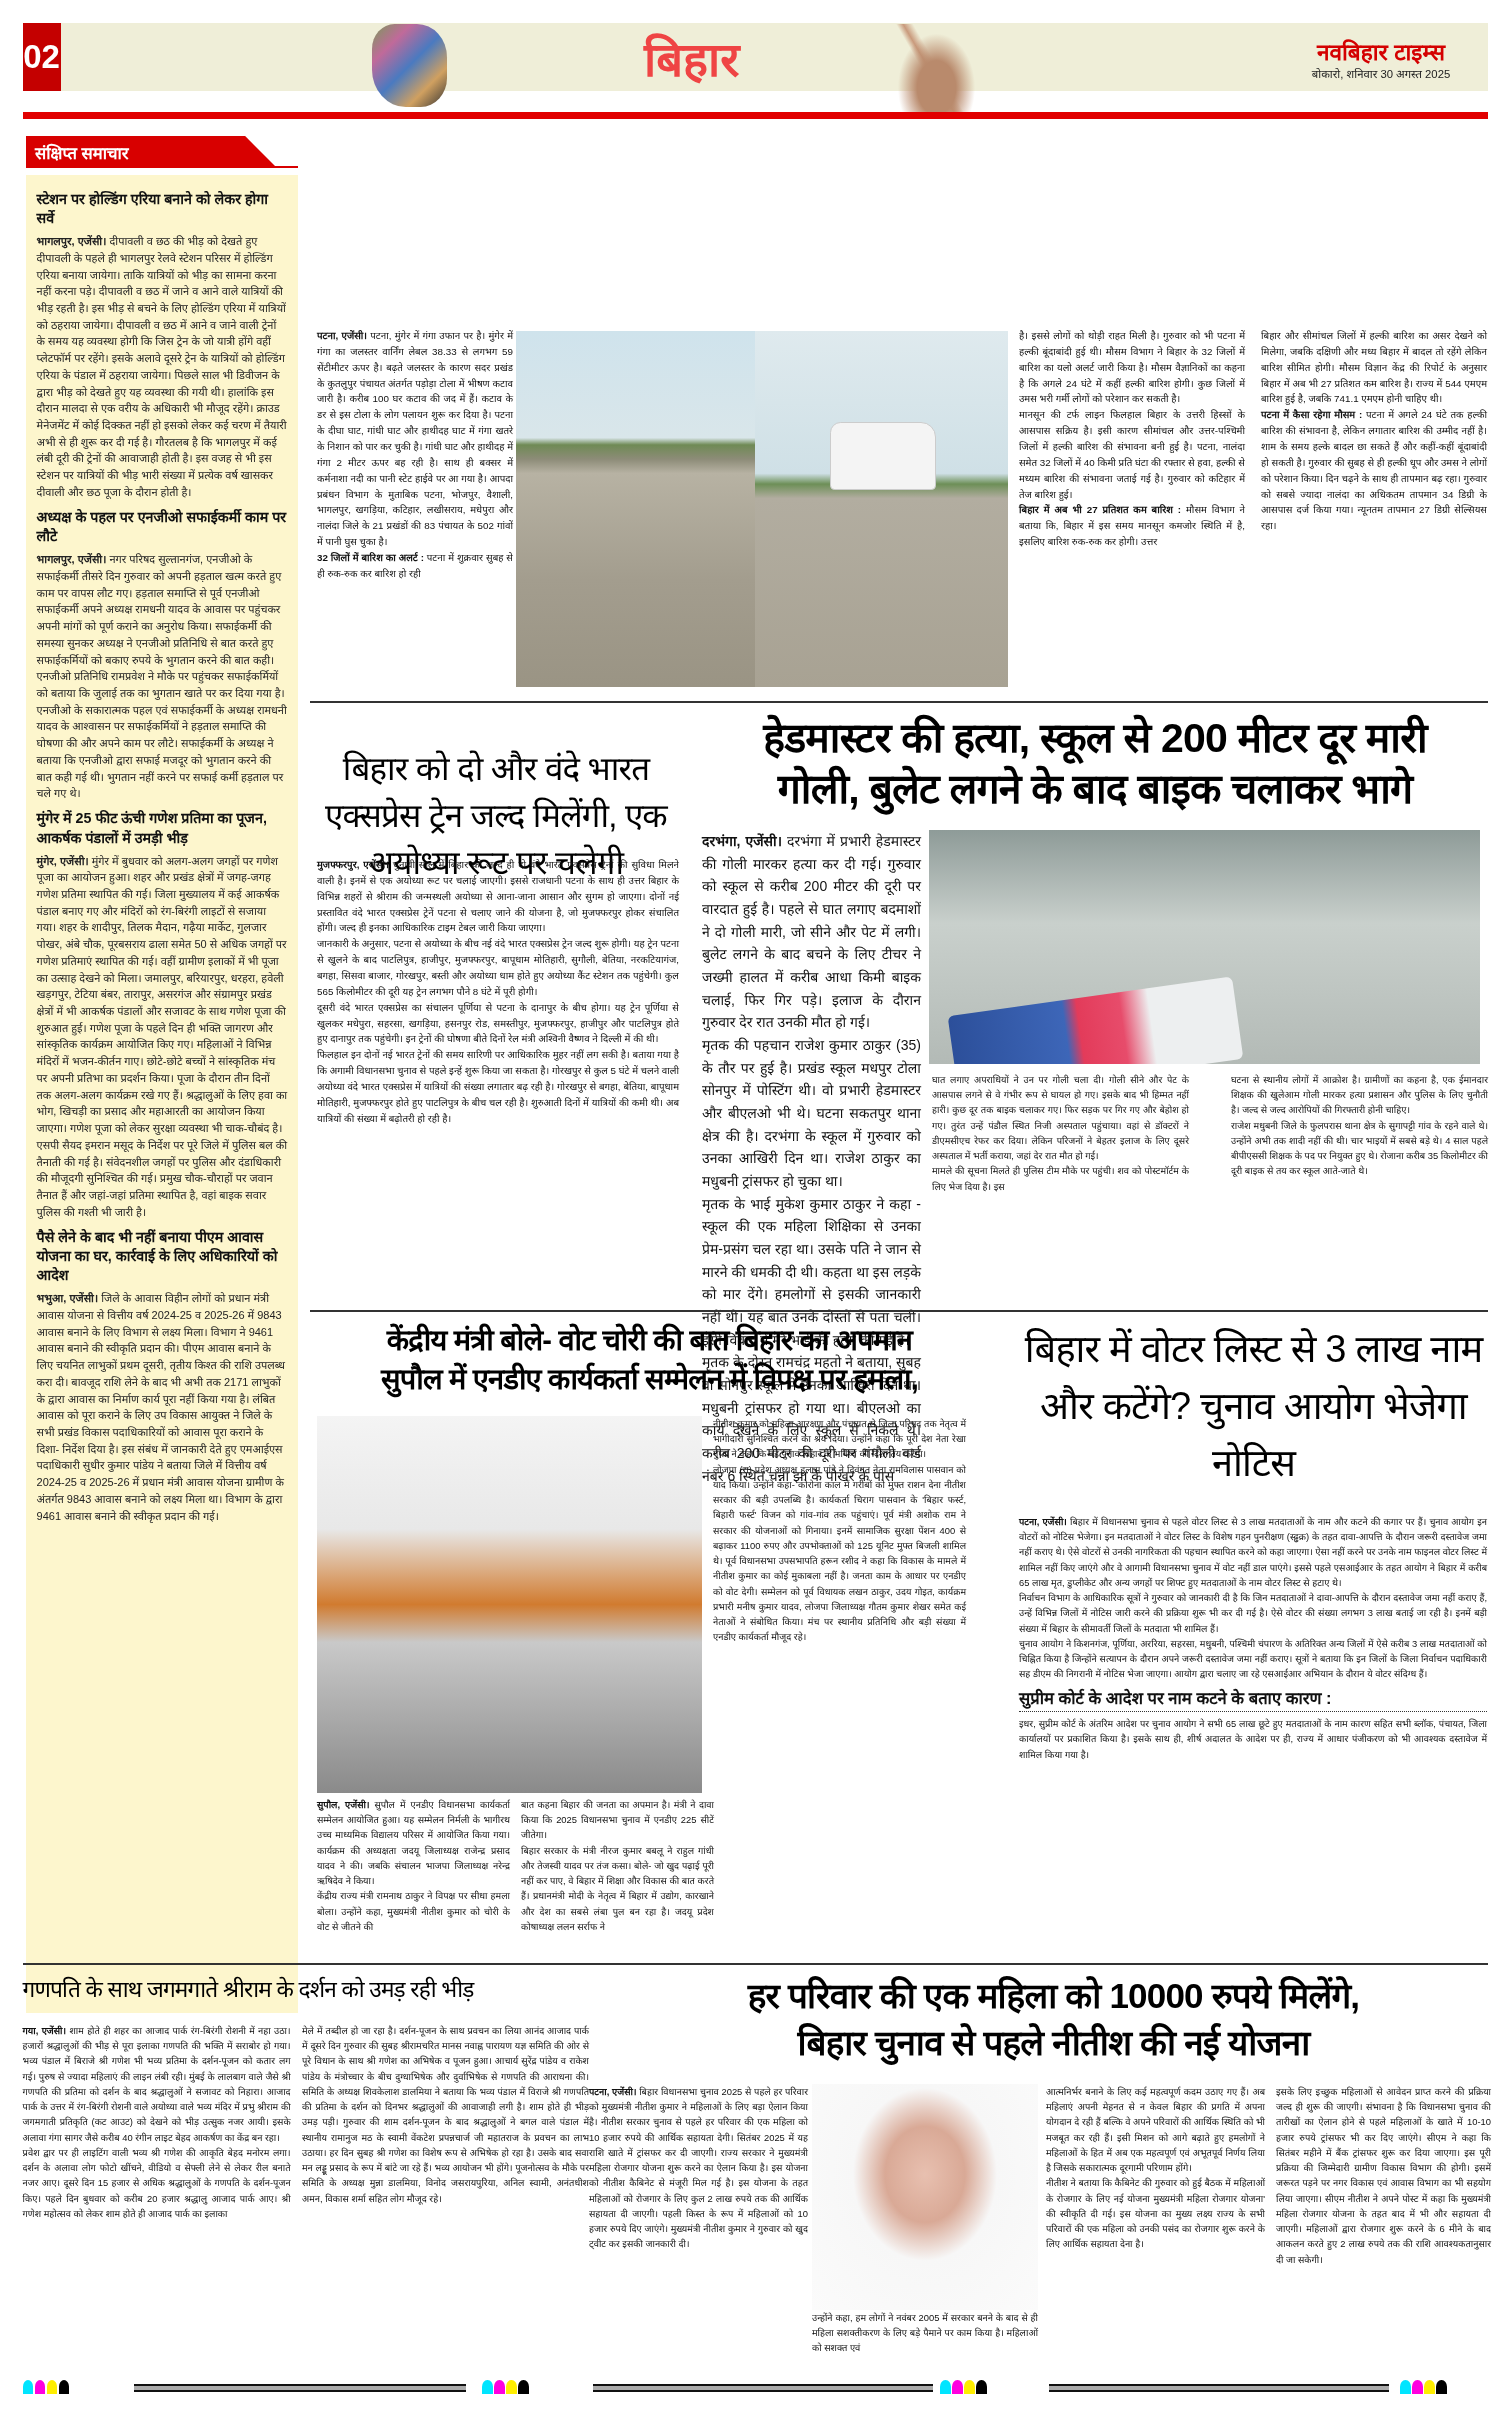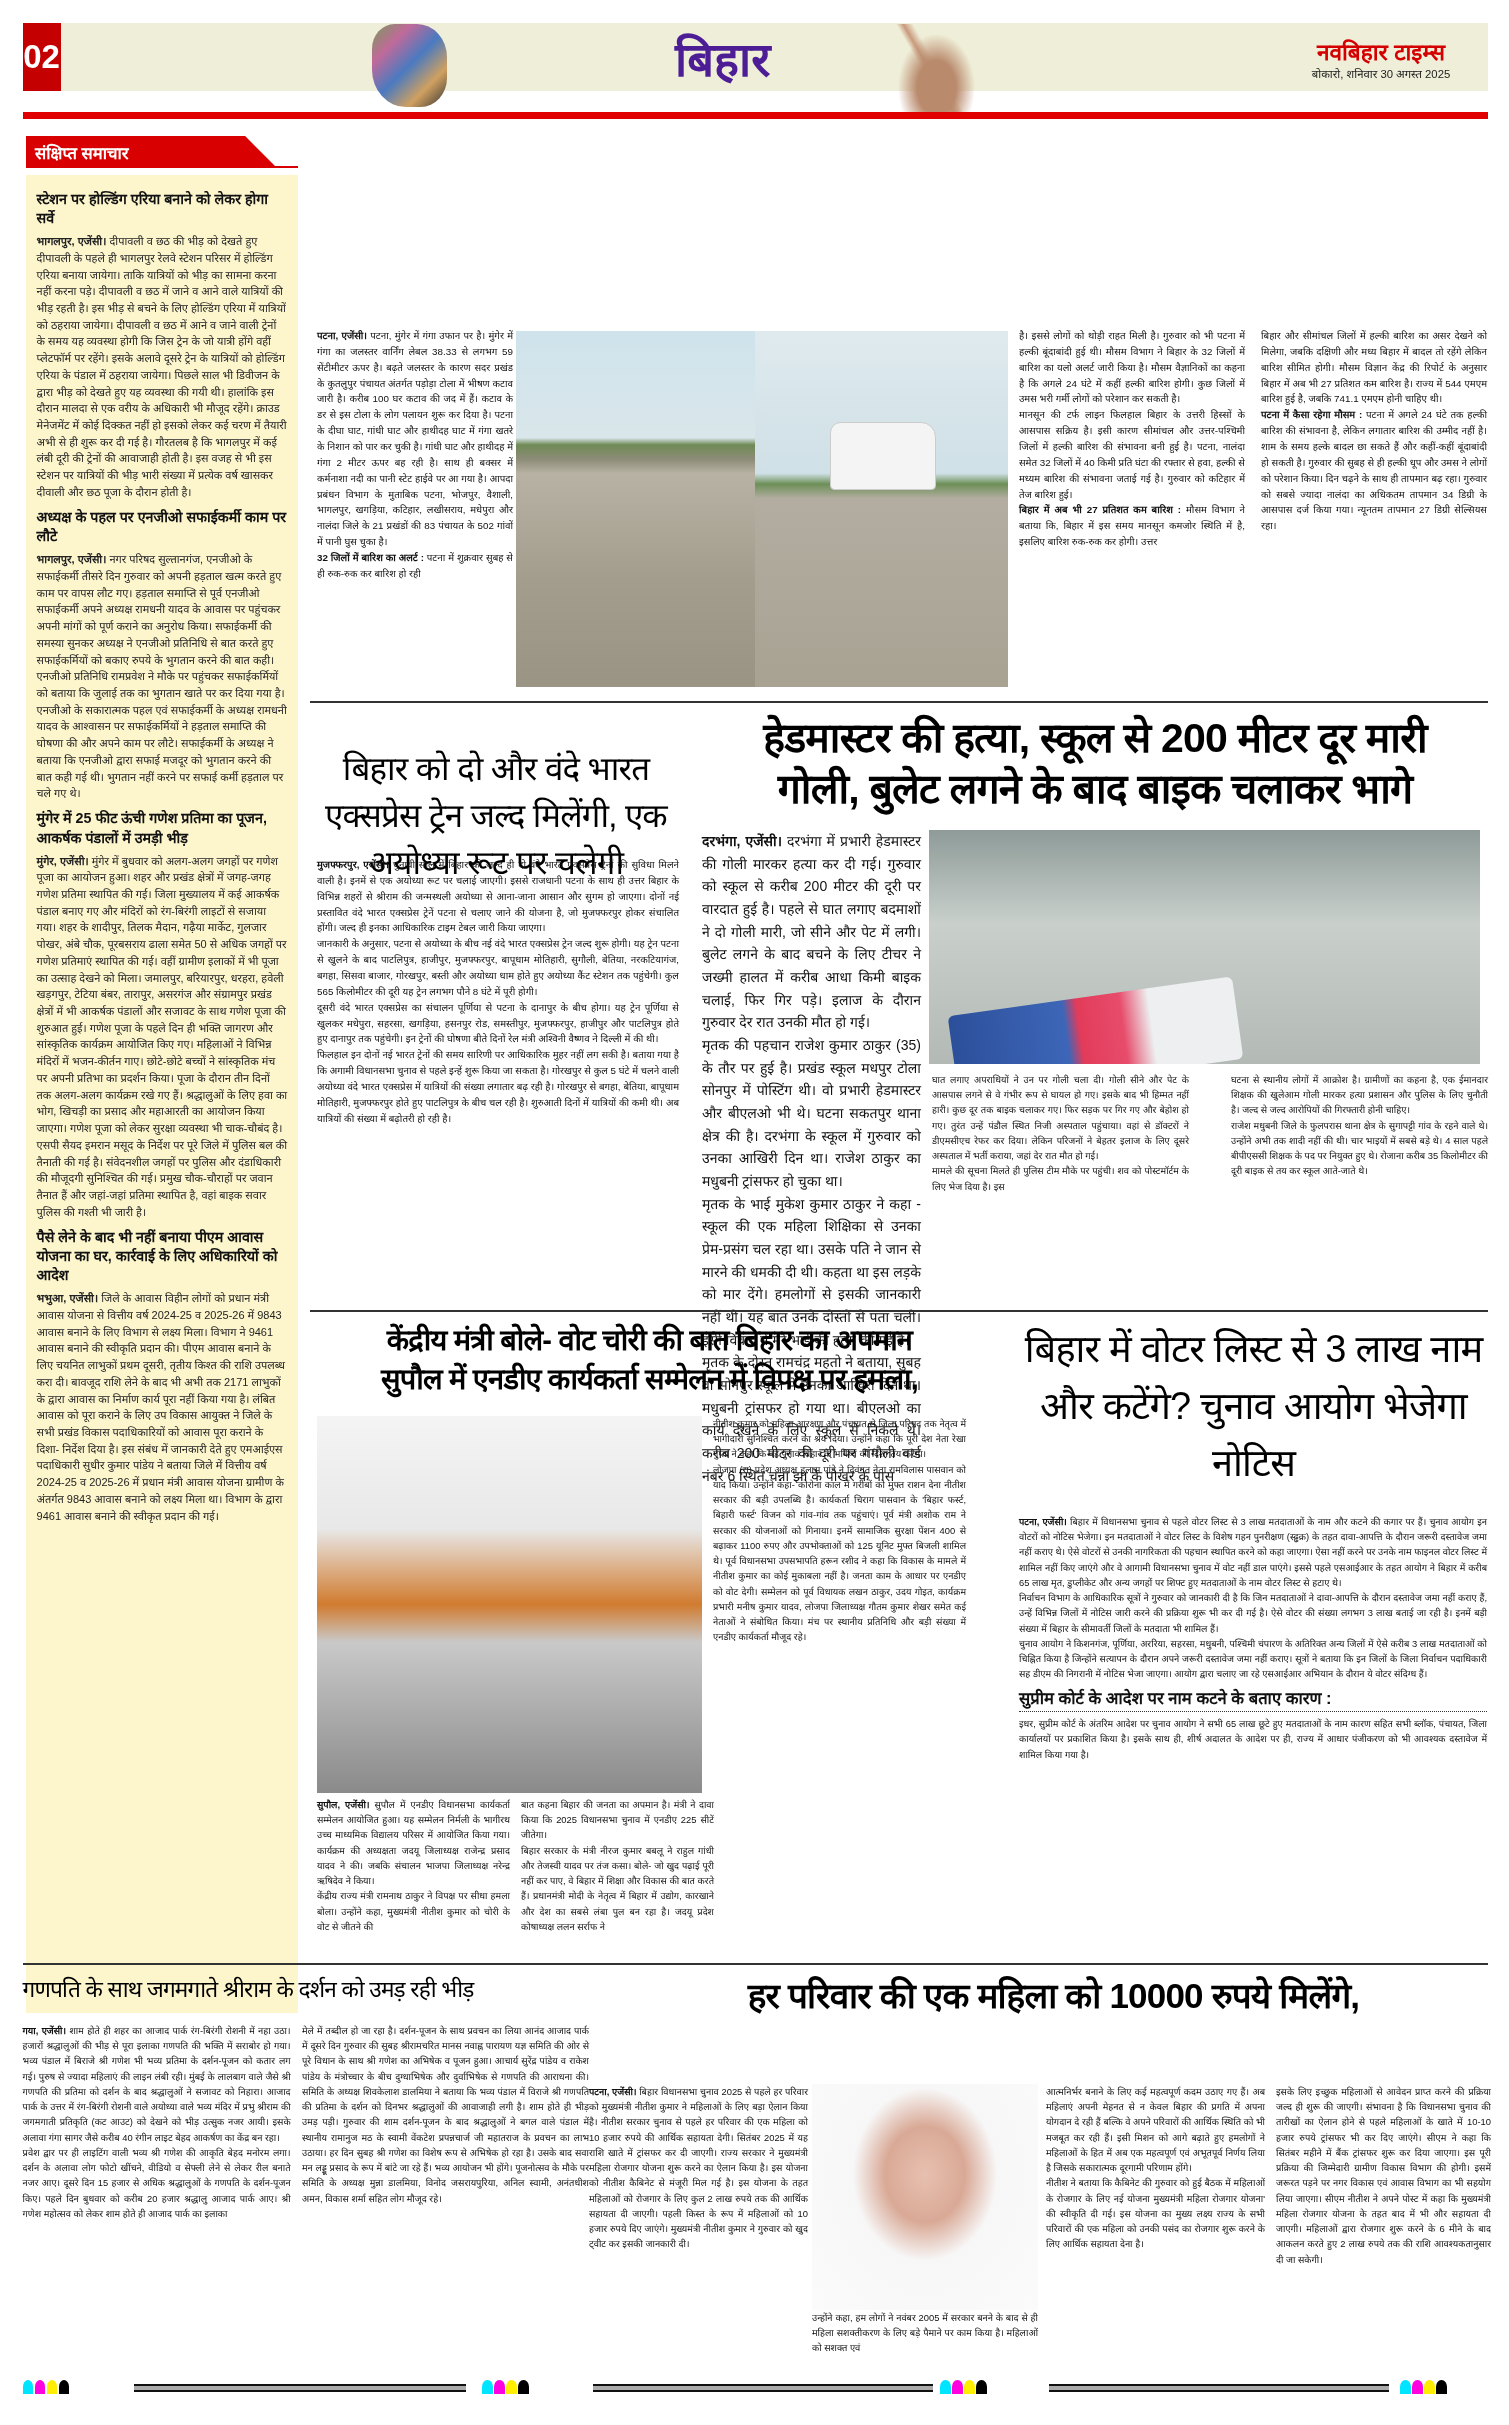--- a/index.html
+++ b/index.html
@@ -1,21 +1,21 @@
 <!DOCTYPE html>
 <html style="font-size:12px"><head>
 <meta charset="utf-8">
 <style>
 *{box-sizing:border-box;margin:0;padding:0}
 body{width:1510px;height:2426px;background:#fff;font-family:"DejaVu Sans",sans-serif;color:#111;position:relative;overflow:hidden}
 .abs{position:absolute}
 
 .masthead{left:22.6px;top:22.6px;width:1465px;height:68px;background:#efeed8}
 .pageno{left:22.6px;top:22.6px;width:38px;height:68px;background:#c40000;color:#fff;font:bold 33px "Liberation Sans",sans-serif;display:flex;align-items:center;justify-content:center}
-.section{left:675px;top:26px;color:#4c1d95;font:bold 47px "Liberation Sans",sans-serif}
+.section{left:644px;top:26px;color:#ef4444;font:bold 47px "Liberation Sans",sans-serif}
 .mapart{left:372px;top:24px;width:75px;height:83px;border-radius:30% 40% 35% 45%;background:linear-gradient(135deg,#7a9a5a,#c06a9a,#4a7ac0,#d0a060,#333)}
 .statue{left:891px;top:24px;width:91px;height:91px;background:radial-gradient(ellipse at 50% 70%,#b98a6c 30%,transparent 60%),linear-gradient(60deg,transparent 40%,#c99a7c 45%,transparent 52%)}
 .brand{left:1283px;top:36px;width:196px;text-align:center;color:#d40000;font:bold 22.6px "Liberation Sans",sans-serif}
 .dateline{left:1268px;top:66px;width:226px;text-align:center;font:11.3px "Liberation Sans",sans-serif;color:#222}
 .redrule{left:22.6px;top:112px;width:1465px;height:6.8px;background:#e10000}
 
 .brief-tab{left:26px;top:136px;width:249px;height:30px;background:#d80000;color:#fff;font:bold 16.6px "Liberation Sans",sans-serif;padding:4.5px 9px;clip-path:polygon(0 0,88% 0,100% 100%,0 100%)}
 .brief-line{left:26px;top:166px;width:272px;height:2.3px;background:#d80000}
 .sidebar{left:26px;top:175px;width:272px;height:1838px;background:#fdf6cd;padding:7.5px 10.6px}
 .sb-h{font:bold 14.3px "Liberation Sans",sans-serif;line-height:1.35;margin:7.5px 0 4.5px}
@@ -158,20 +158,21 @@
 <div class="col body" style="left:22.6px;top:2023px;width:268px;height:355px;font-size:9.4px">
   <b>गया, एजेंसी।</b> <span>शाम होते ही शहर का आजाद पार्क रंग-बिरंगी रोशनी में नहा उठा। हजारों श्रद्धालुओं की भीड़ से पूरा इलाका गणपति की भक्ति में सराबोर हो गया। भव्य पंडाल में बिराजे श्री गणेश भी भव्य प्रतिमा के दर्शन-पूजन को कतार लग गई। पुरुष से ज्यादा महिलाएं की लाइन लंबी रही। मुंबई के लालबाग वाले जैसे श्री गणपति की प्रतिमा को दर्शन के बाद श्रद्धालुओं ने सजावट को निहारा। आजाद पार्क के उत्तर में रंग-बिरंगी रोशनी वाले अयोध्या वाले भव्य मंदिर में प्रभु श्रीराम की जगमगाती प्रतिकृति (कट आउट) को देखने को भीड़ उत्सुक नजर आयी। इसके अलावा गंगा सागर जैसे करीब 40 रंगीन लाइट बेहद आकर्षण का केंद्र बन रहा।</span><br>
   <span>प्रवेश द्वार पर ही लाइटिंग वाली भव्य श्री गणेश की आकृति बेहद मनोरम लगा। दर्शन के अलावा लोग फोटो खींचने, वीडियो व सेफ्ली लेने से लेकर रील बनाते नजर आए। दूसरे दिन 15 हजार से अधिक श्रद्धालुओं के गणपति के दर्शन-पूजन किए। पहले दिन बुधवार को करीब 20 हजार श्रद्धालु आजाद पार्क आए। श्री गणेश महोत्सव को लेकर शाम होते ही आजाद पार्क का इलाका</span>
 </div>
 <div class="col body" style="left:302px;top:2023px;width:287px;height:355px;font-size:9.4px">
   <span>मेले में तब्दील हो जा रहा है। दर्शन-पूजन के साथ प्रवचन का लिया आनंद आजाद पार्क में दूसरे दिन गुरुवार की सुबह श्रीरामचरित मानस नवाह्न पारायण यज्ञ समिति की ओर से पूरे विधान के साथ श्री गणेश का अभिषेक व पूजन हुआ। आचार्य सुरेंद्र पांडेय व राकेश पांडेय के मंत्रोच्चार के बीच दुग्धाभिषेक और दुर्वाभिषेक से गणपति की आराधना की। समिति के अध्यक्ष शिवकेलाश डालमिया ने बताया कि भव्य पंडाल में विराजे श्री गणपति की प्रतिमा के दर्शन को दिनभर श्रद्धालुओं की आवाजाही लगी है। शाम होते ही भीड़ उमड़ पड़ी। गुरुवार की शाम दर्शन-पूजन के बाद श्रद्धालुओं ने बगल वाले पंडाल में स्थानीय रामानुज मठ के स्वामी वेंकटेश प्रपन्नचार्ज जी महातराज के प्रवचन का लाभ उठाया। हर दिन सुबह श्री गणेश का विशेष रूप से अभिषेक हो रहा है। उसके बाद सवा मन लड्डू प्रसाद के रूप में बांटे जा रहे हैं। भव्य आयोजन भी होंगे। पूजनोत्सव के मौके पर समिति के अध्यक्ष मुन्ना डालमिया, विनोद जसरायपुरिया, अनिल स्वामी, अनंतधीश अमन, विकास शर्मा सहित लोग मौजूद रहे।</span>
 </div>
 
 <div class="abs hl" style="left:612px;top:1972px;width:883px;font-size:35px;line-height:47px">
   <div>हर परिवार की एक महिला को 10000 रुपये मिलेंगे,</div>
+  <div>बिहार चुनाव से पहले नीतीश की नई योजना</div>
 </div>
 <div class="col body" style="left:589px;top:2084px;width:219px;height:294px;font-size:9.4px">
   <b>पटना, एजेंसी।</b> <span>बिहार विधानसभा चुनाव 2025 से पहले हर परिवार को मुख्यमंत्री नीतीश कुमार ने महिलाओं के लिए बड़ा ऐलान किया है। नीतीश सरकार चुनाव से पहले हर परिवार की एक महिला को 10 हजार रुपये की आर्थिक सहायता देगी। सितंबर 2025 में यह राशि खाते में ट्रांसफर कर दी जाएगी। राज्य सरकार ने मुख्यमंत्री महिला रोजगार योजना शुरू करने का ऐलान किया है। इस योजना को नीतीश कैबिनेट से मंजूरी मिल गई है। इस योजना के तहत महिलाओं को रोजगार के लिए कुल 2 लाख रुपये तक की आर्थिक सहायता दी जाएगी। पहली किस्त के रूप में महिलाओं को 10 हजार रुपये दिए जाएंगे। मुख्यमंत्री नीतीश कुमार ने गुरुवार को खुद ट्वीट कर इसकी जानकारी दी।</span>
 </div>
 <div class="photo nitish" style="left:812px;top:2084px;width:226px;height:226px"></div>
 <div class="col body" style="left:812px;top:2310px;width:226px;height:68px;font-size:9.4px">
   <span>उन्होंने कहा, हम लोगों ने नवंबर 2005 में सरकार बनने के बाद से ही महिला सशक्तीकरण के लिए बड़े पैमाने पर काम किया है। महिलाओं को सशक्त एवं</span>
 </div>
 <div class="col body" style="left:1046px;top:2084px;width:219px;height:294px;font-size:9.4px">
   <span>आत्मनिर्भर बनाने के लिए कई महत्वपूर्ण कदम उठाए गए हैं। अब महिलाएं अपनी मेहनत से न केवल बिहार की प्रगति में अपना योगदान दे रही हैं बल्कि वे अपने परिवारों की आर्थिक स्थिति को भी मजबूत कर रही हैं। इसी मिशन को आगे बढ़ाते हुए हमलोगों ने महिलाओं के हित में अब एक महत्वपूर्ण एवं अभूतपूर्व निर्णय लिया है जिसके सकारात्मक दूरगामी परिणाम होंगे।</span><br>

